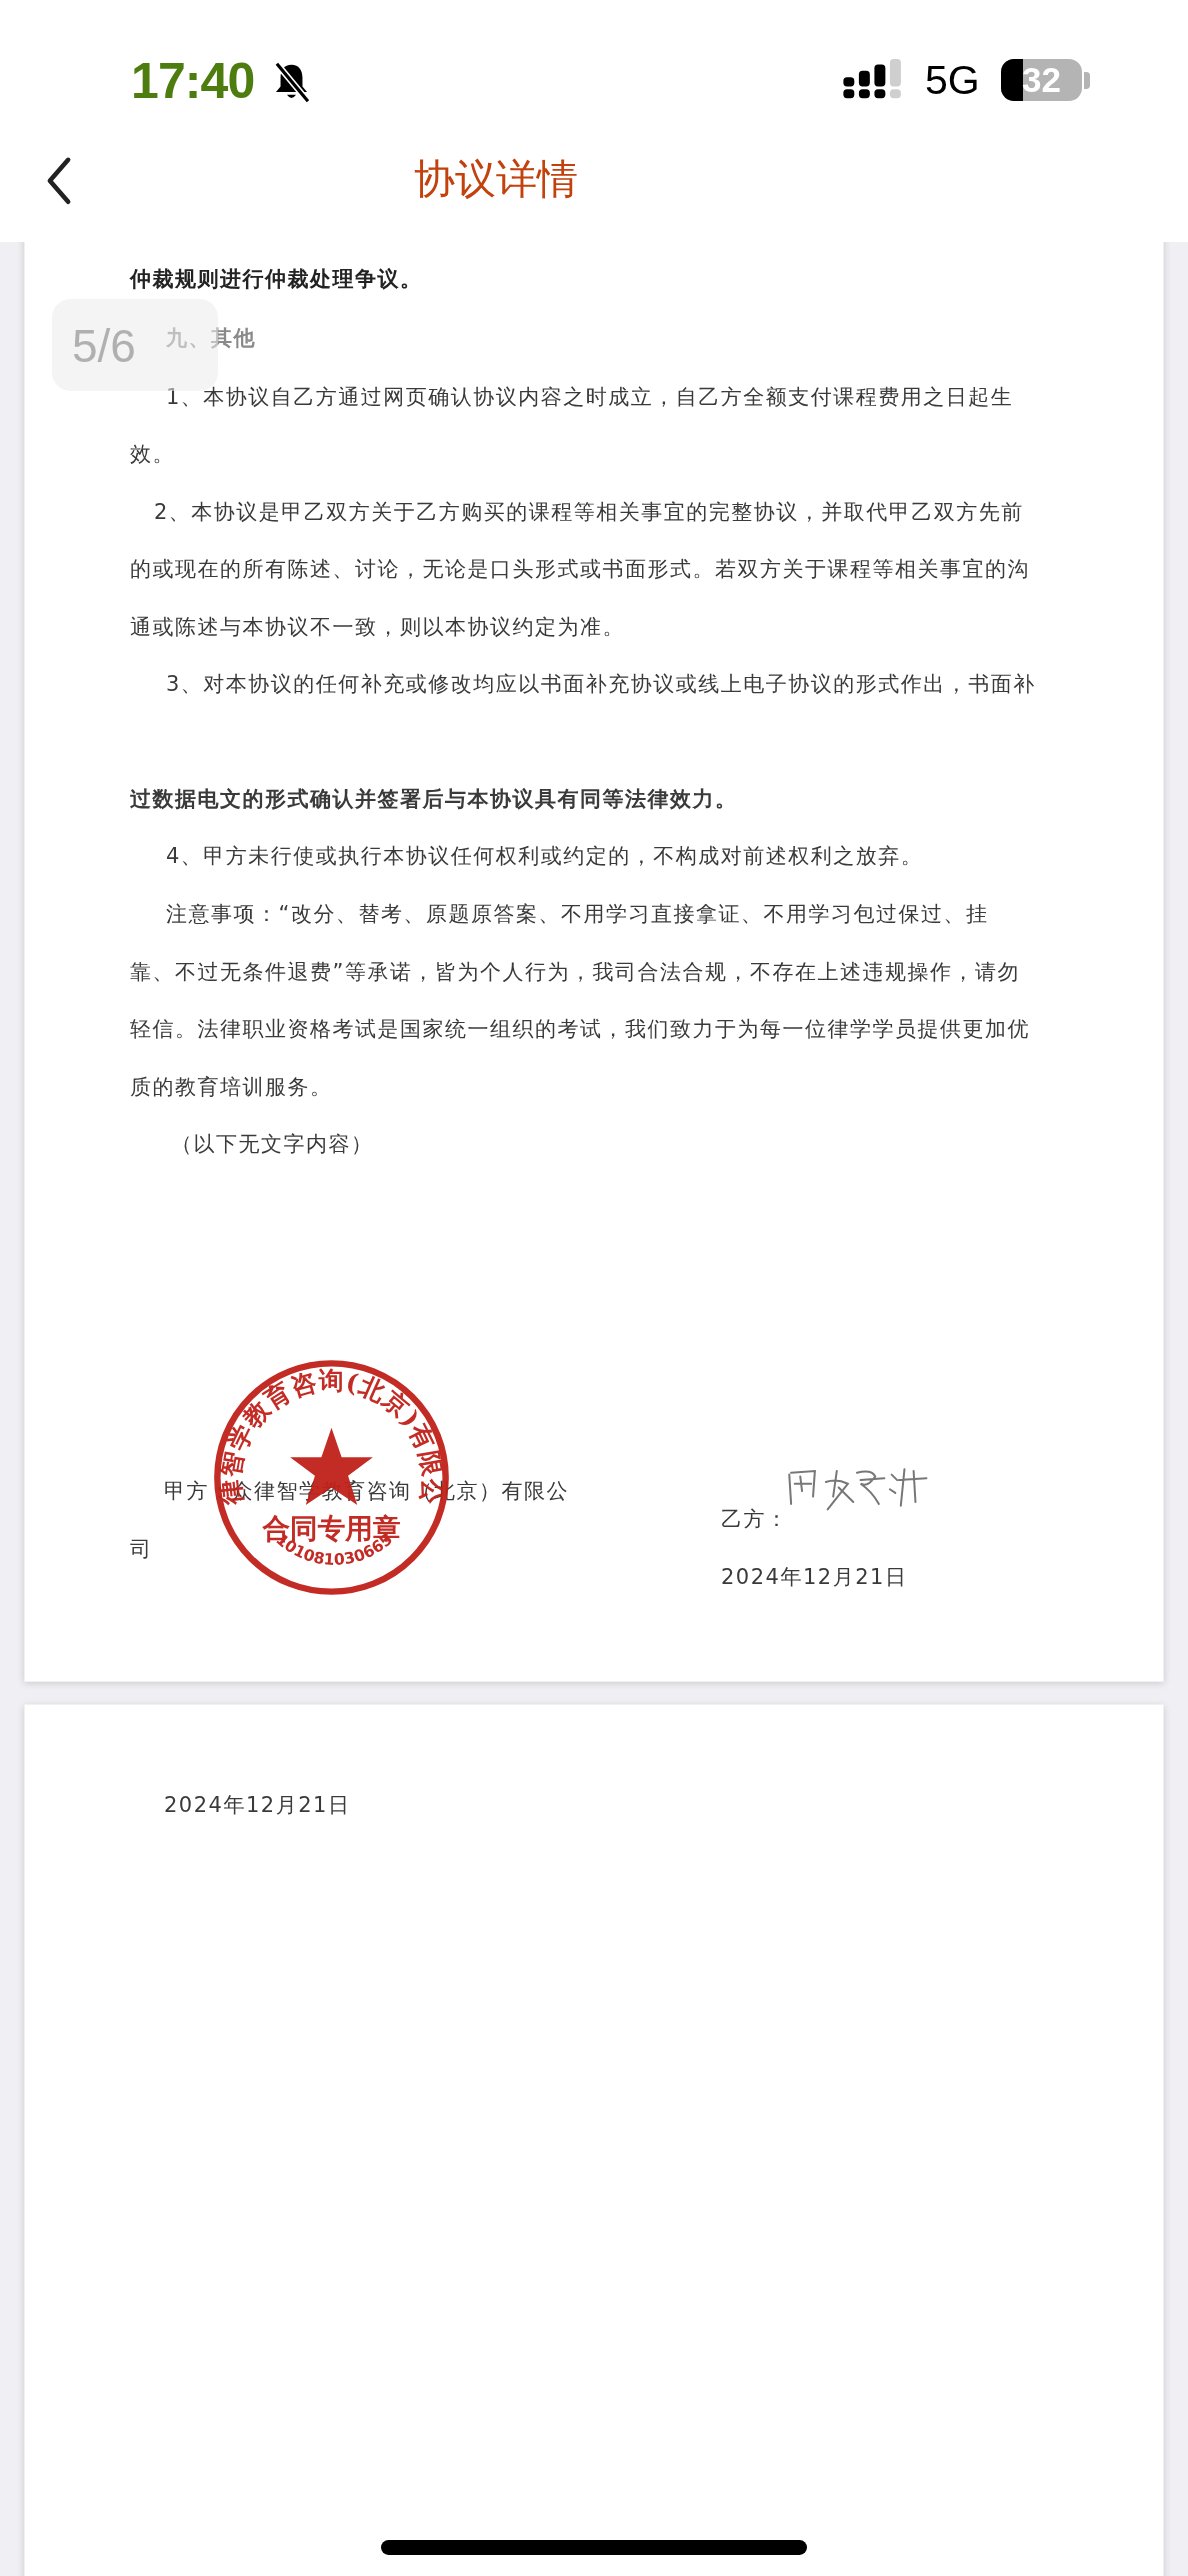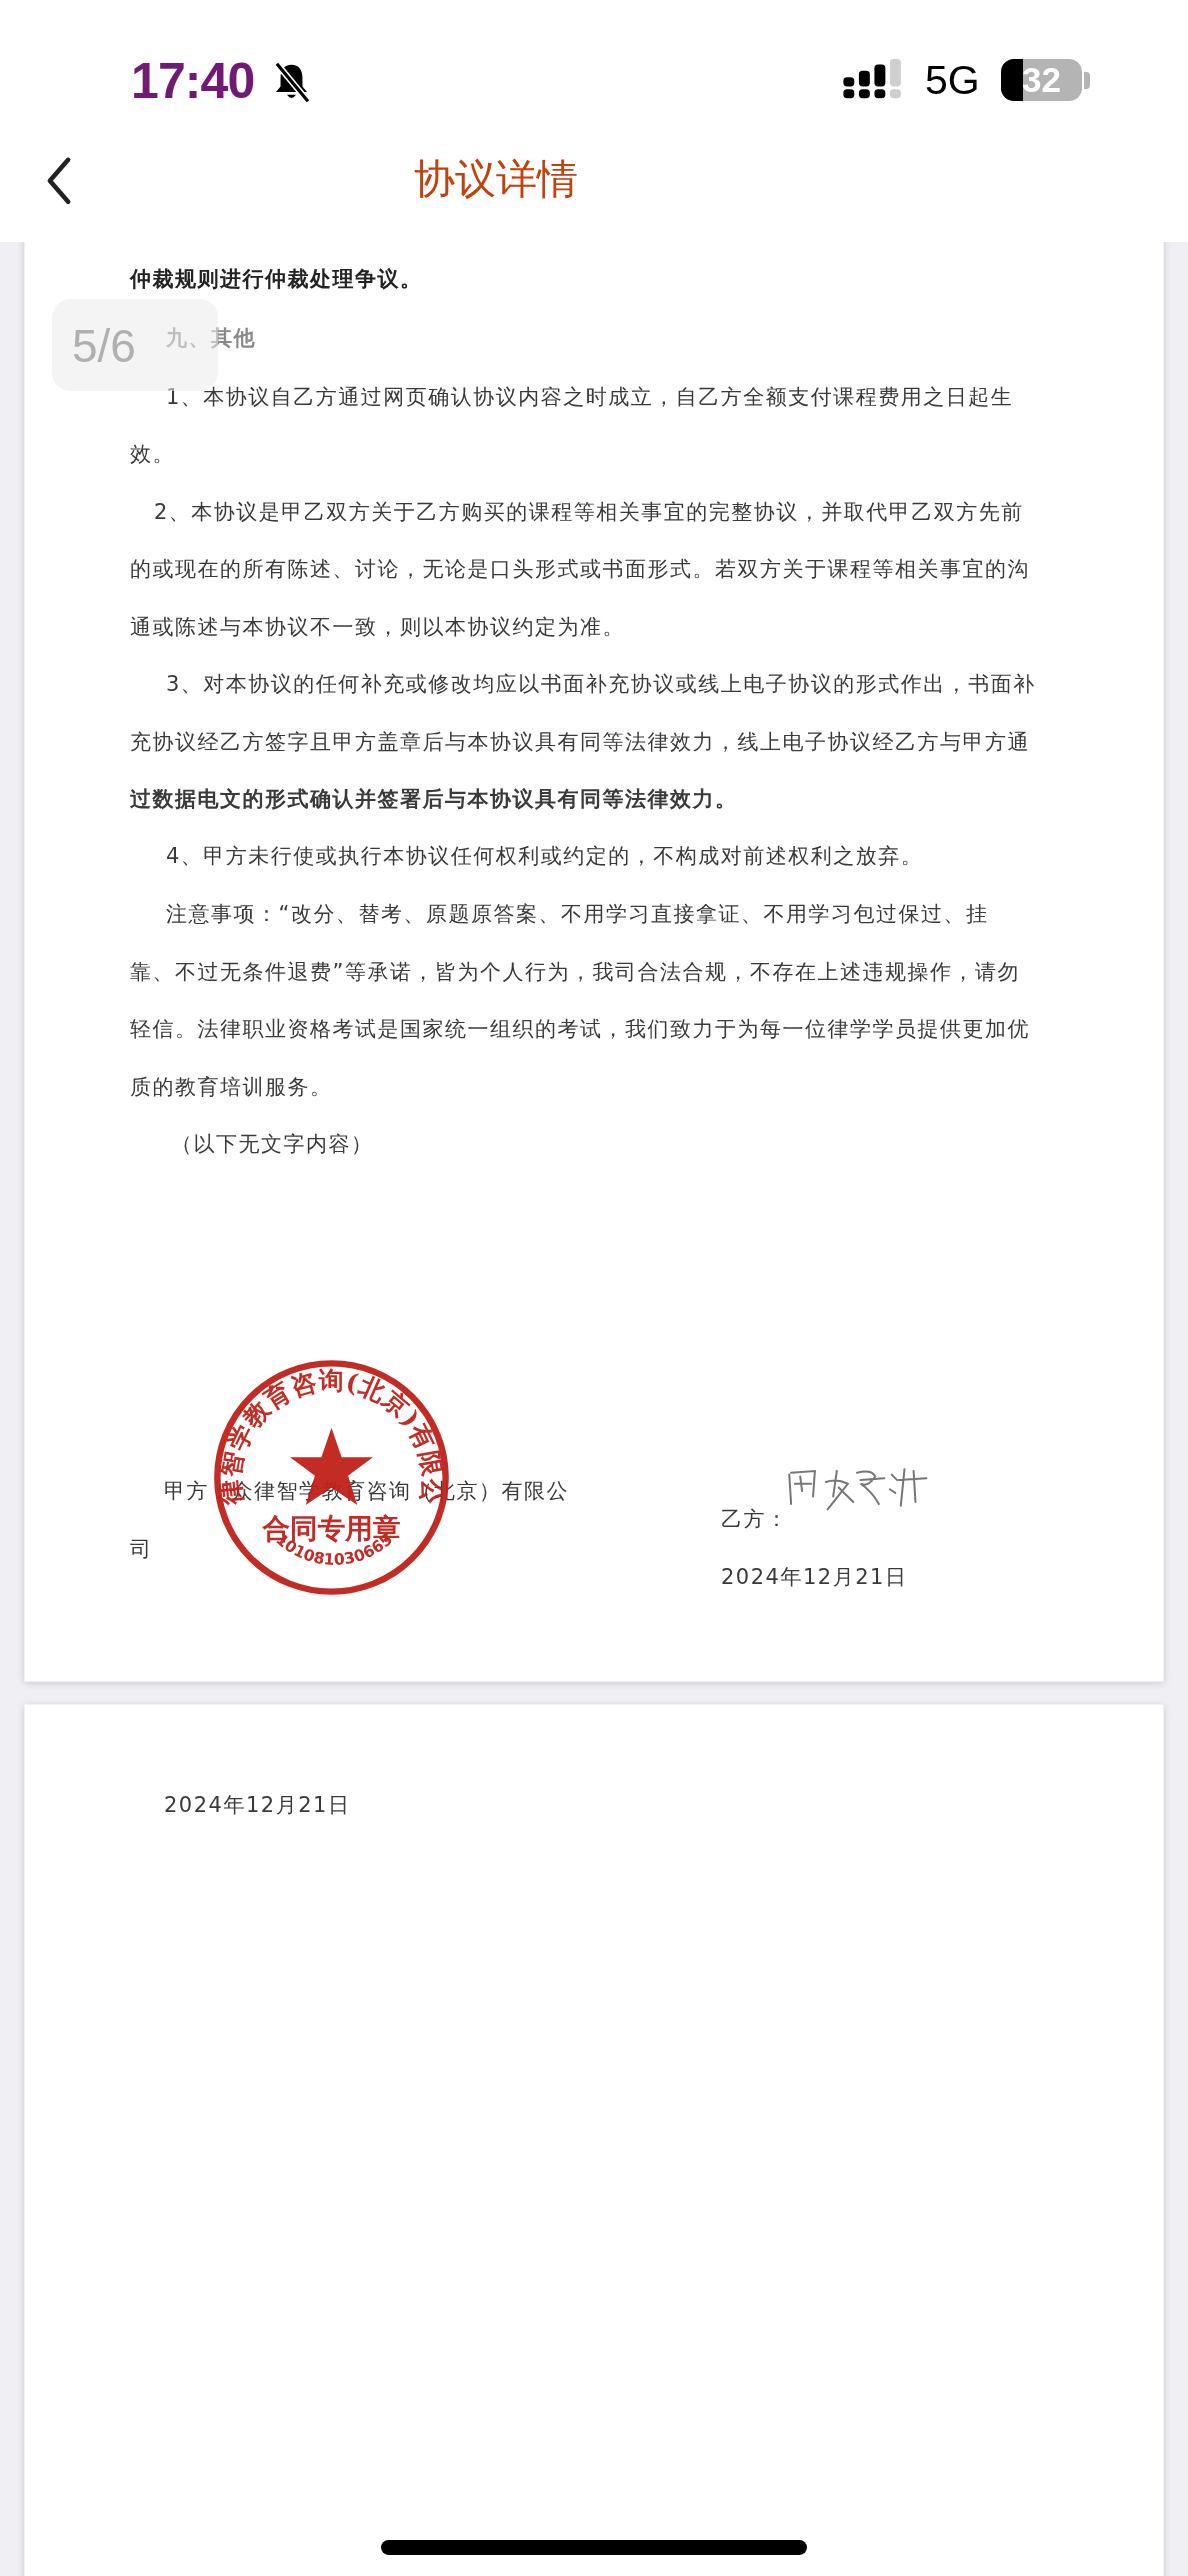--- a/index.html
+++ b/index.html
@@ -5,21 +5,21 @@
   * { box-sizing: border-box; margin: 0; padding: 0; }
   html, body {
     width: 1188px; height: 2576px; overflow: hidden;
     background: #efeff4;
     font-family: "DejaVu Sans", "Liberation Sans", sans-serif;
   }
   .screen { position: relative; width: 1188px; height: 2576px; background: #efeff4; }
 
   
   .topbar { position: absolute; left: 0; top: 0; width: 1188px; height: 242px; background: #ffffff; z-index: 5; }
-  .status-time { position: absolute; left: 131px; top: 52px; font-family: "Liberation Sans", sans-serif; font-weight: 700; font-size: 50px; color: #701a75; letter-spacing: -0.9px; }
+  .status-time { position: absolute; left: 131px; top: 52px; font-family: "Liberation Sans", sans-serif; font-weight: 700; font-size: 50px; color: #4d7c0f; letter-spacing: -0.9px; }
   .bell-icon { position: absolute; left: 271px; top: 61px; width: 41px; height: 42px; }
   .signal-icon { position: absolute; left: 843px; top: 59px; width: 61px; height: 42px; }
   .net-label { position: absolute; left: 925px; top: 57px; font-family: "Liberation Sans", sans-serif; font-size: 41px; color: #000; }
   .battery { position: absolute; left: 1001px; top: 59px; width: 81px; height: 42px; border-radius: 13px; background: #b4b4b4; overflow: hidden; }
   .battery-fill { position: absolute; left: 0; top: 0; width: 22px; height: 42px; background: #000; }
   .battery-text { position: absolute; left: 0; top: 0; width: 81px; height: 36px; text-align: center; line-height: 42px; font-family: "Liberation Sans", sans-serif; font-weight: 700; font-size: 35px; color: #fff; }
   .battery-cap { position: absolute; left: 1084px; top: 72px; width: 5.5px; height: 16.6px; background: #b4b4b4; border-radius: 0 3.7px 3.7px 0; }
 
   .back-button { position: absolute; left: 37px; top: 147px; width: 55px; height: 64px; cursor: pointer; }
   .page-title { position: absolute; left: 0; top: 152px; width: 992px; text-align: center; font-size: 41px; color: #c2410c; }
@@ -84,21 +84,20 @@
   <div class="doc-page page-1"></div>
 
   <div class="doc-text bold" style="left:130px; top:265px;">仲裁规则进行仲裁处理争议。</div>
   <div class="doc-text bold" style="left:166px; top:324px; color:#8a8a8a;">九、其他</div>
   <div class="doc-text" style="left:166px; top:383px;text-align:right;">1、本协议自乙方通过网页确认协议内容之时成立，自乙方全额支付课程费用之日起生</div>
   <div class="doc-text" style="left:130px; top:440px;">效。</div>
   <div class="doc-text" style="left:154px; top:498px;">2、本协议是甲乙双方关于乙方购买的课程等相关事宜的完整协议，并取代甲乙双方先前</div>
   <div class="doc-text" style="left:130px; top:555px;">的或现在的所有陈述、讨论，无论是口头形式或书面形式。若双方关于课程等相关事宜的沟</div>
   <div class="doc-text" style="left:130px; top:613px;">通或陈述与本协议不一致，则以本协议约定为准。</div>
   <div class="doc-text" style="left:166px; top:670px;">3、对本协议的任何补充或修改均应以书面补充协议或线上电子协议的形式作出，书面补</div>
-  <div class="doc-text" style="left:130px; top:728px;">充协议经乙方签字且甲方盖章后与本协议具有同等法律效力，线上电子协议经乙方与甲方通</div>
   <div class="doc-text" style="left:130px; top:785px;font-weight:bold;">过数据电文的形式确认并签署后与本协议具有同等法律效力。</div>
   <div class="doc-text" style="left:166px; top:842px;">4、甲方未行使或执行本协议任何权利或约定的，不构成对前述权利之放弃。</div>
   <div class="doc-text" style="left:166px; top:900px;">注意事项：“改分、替考、原题原答案、不用学习直接拿证、不用学习包过保过、挂</div>
   <div class="doc-text" style="left:130px; top:958px;">靠、不过无条件退费”等承诺，皆为个人行为，我司合法合规，不存在上述违规操作，请勿</div>
   <div class="doc-text" style="left:130px; top:1015px;">轻信。法律职业资格考试是国家统一组织的考试，我们致力于为每一位律学学员提供更加优</div>
   <div class="doc-text" style="left:130px; top:1073px;">质的教育培训服务。</div>
   <div class="doc-text" style="left:171px; top:1130px;">（以下无文字内容）</div>
 
   <div class="doc-text" style="left:164px; top:1477px;">甲方：众律智学教育咨询（北京）有限公</div>
   <div class="doc-text" style="left:130px; top:1535px;">司</div>

